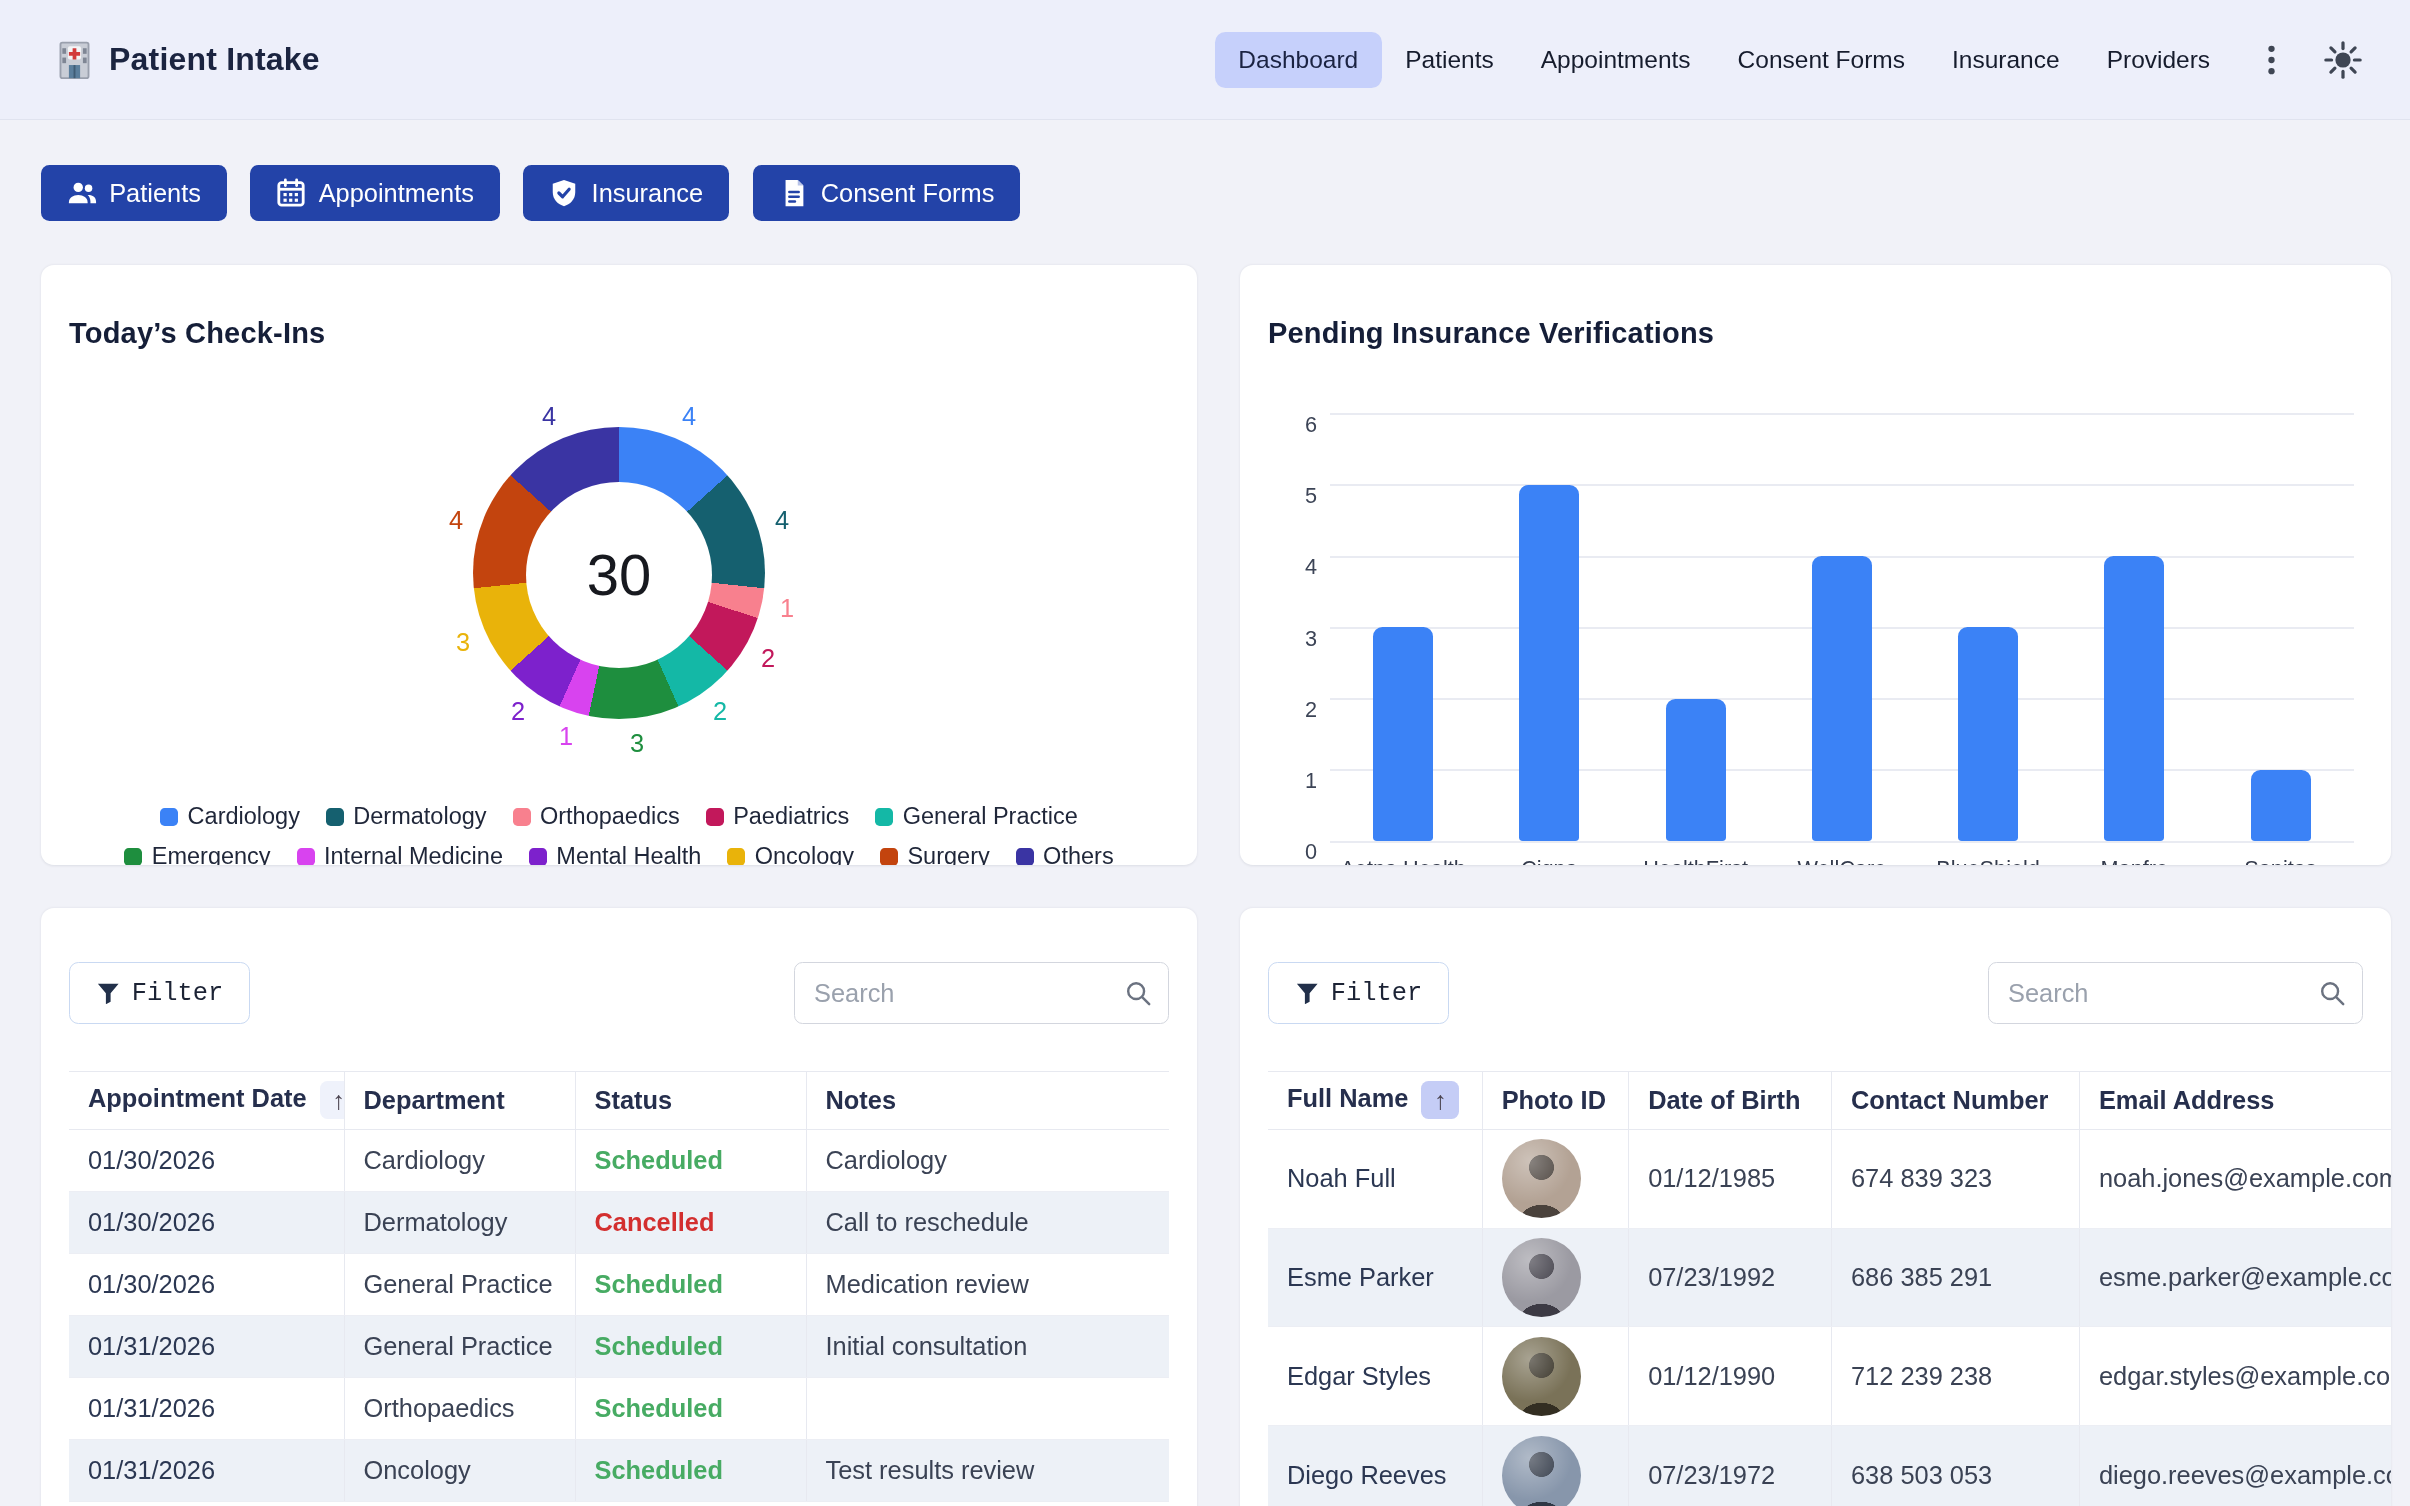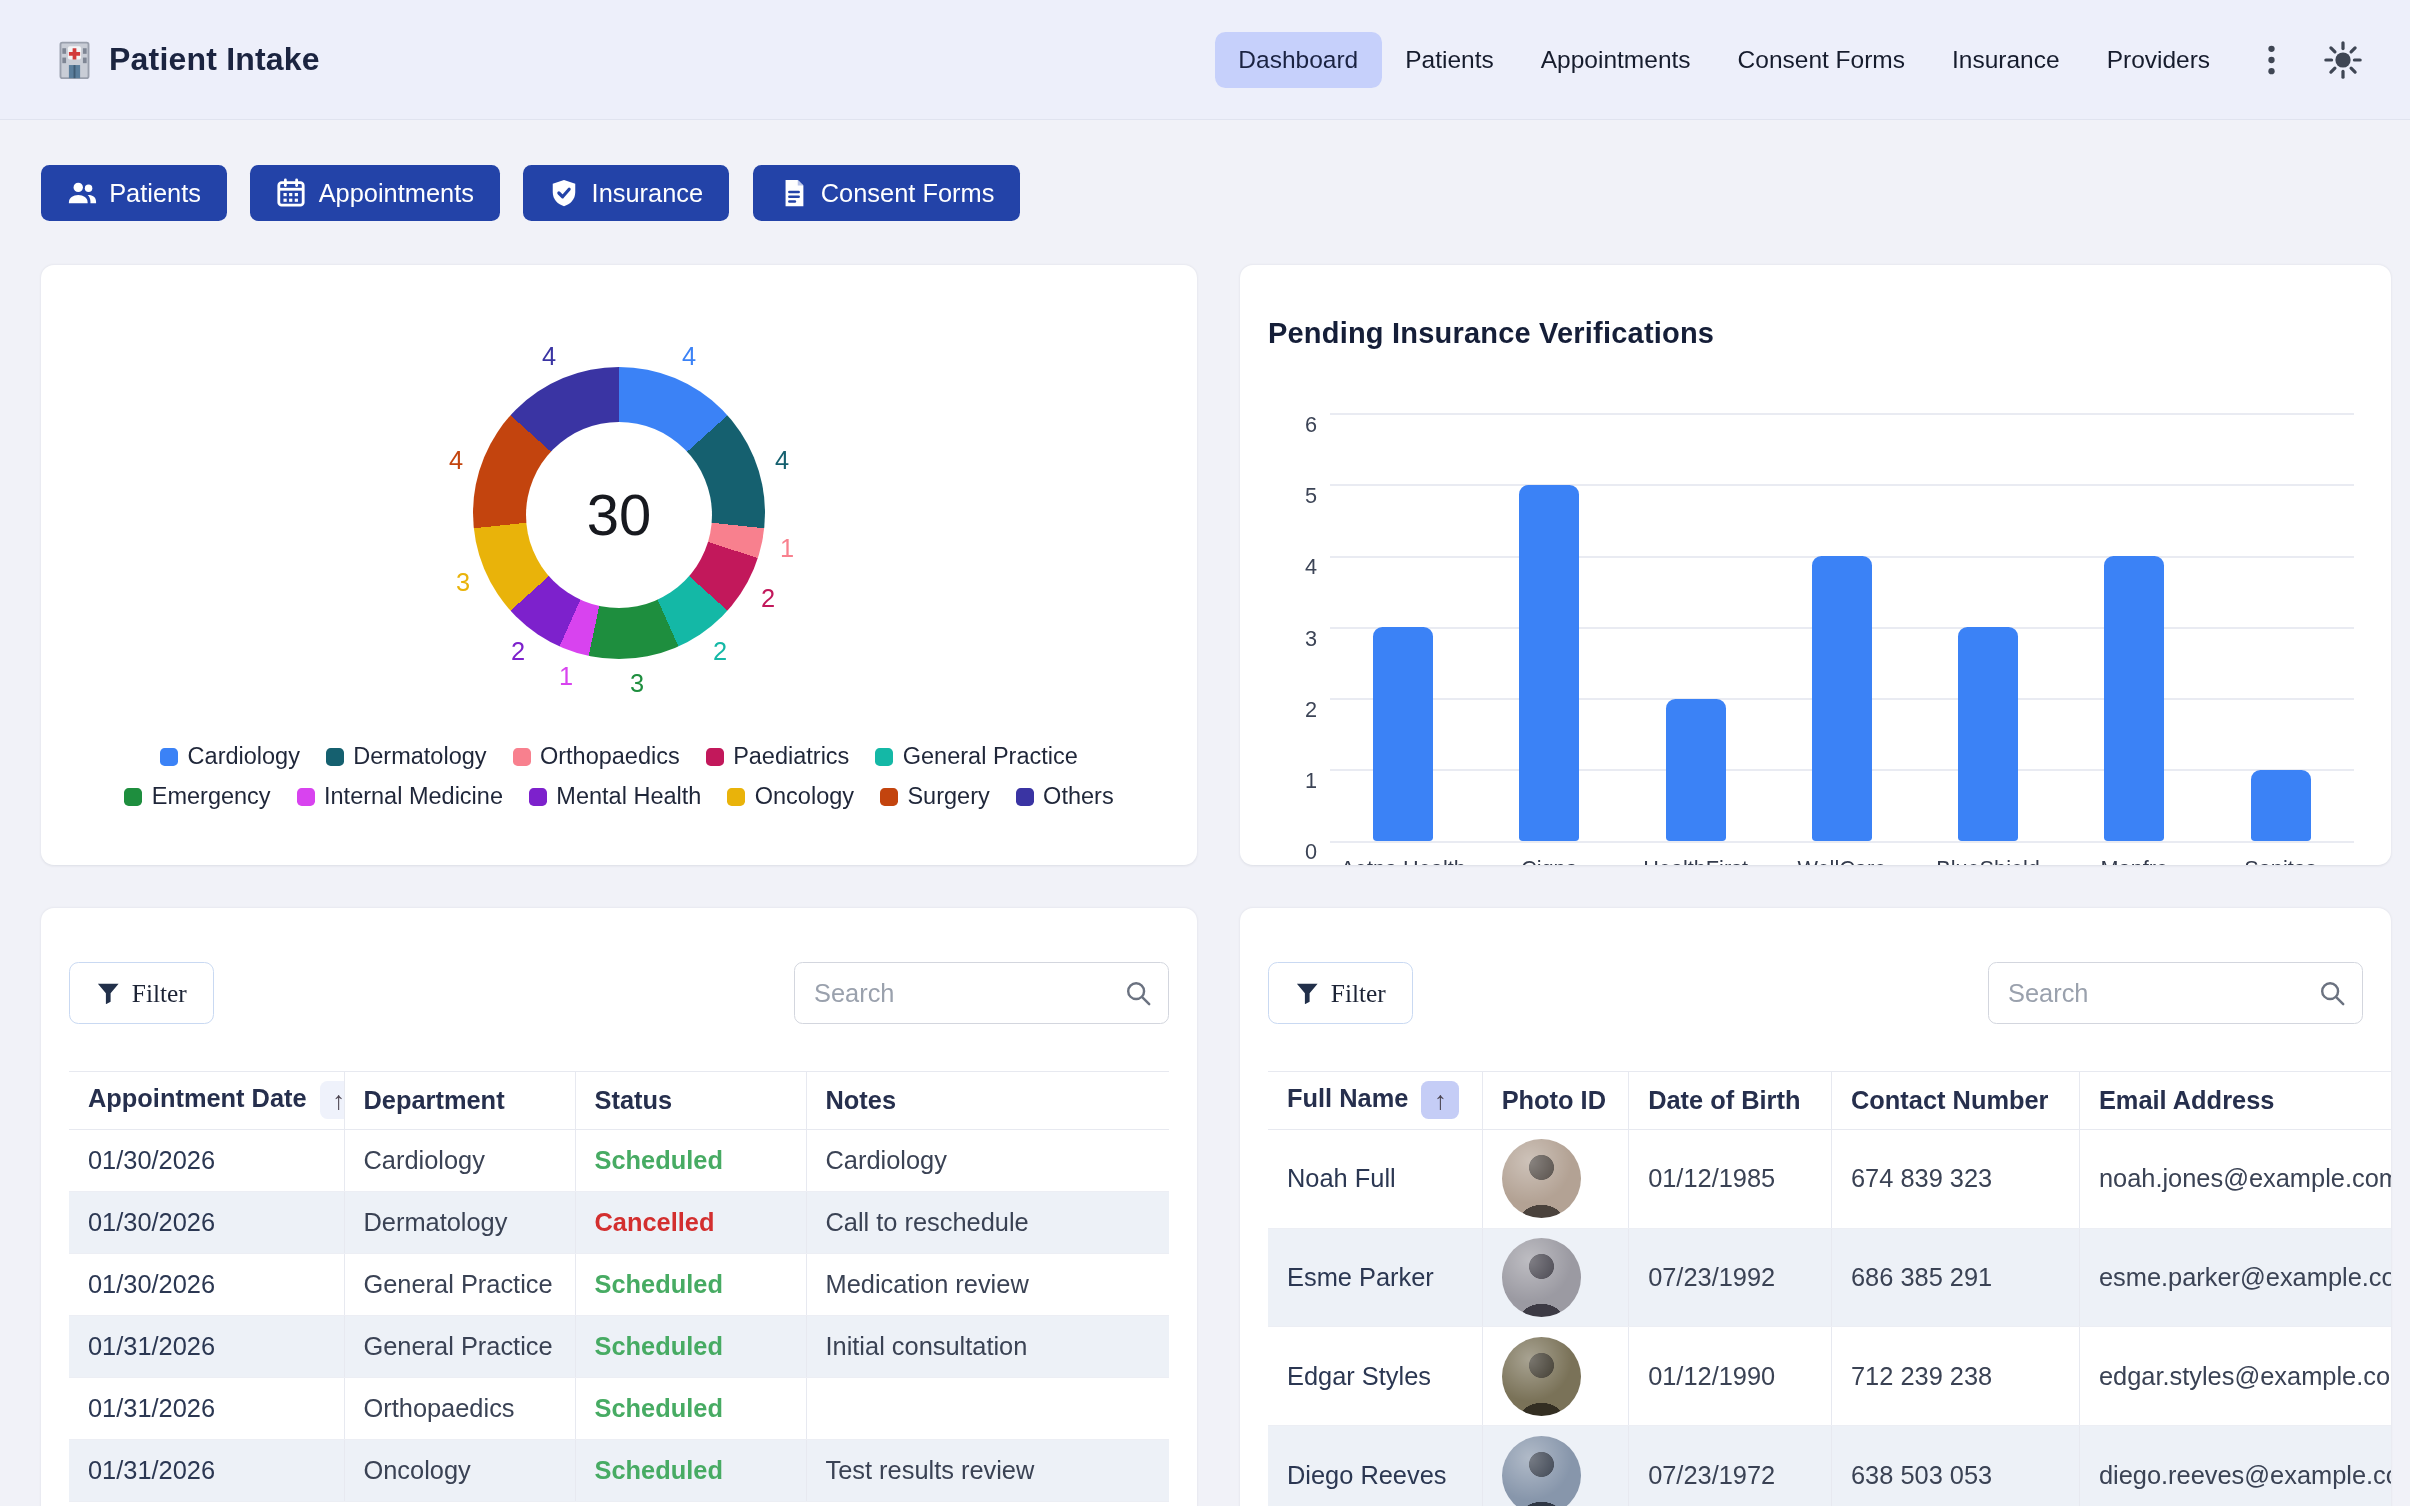--- a/index.html
+++ b/index.html
@@ -59,21 +59,21 @@
   .bars{position:absolute;left:0;right:0;top:0;bottom:0;display:flex;align-items:flex-end;}
   .bar-slot{flex:1;display:flex;justify-content:center;}
   .bar{width:60px;border-radius:9.4px 9.4px 3.8px 3.8px;}
   .xlabels{display:flex;margin:15px 9.4px 0 62px;}
   .xlabel{flex:1;text-align:center;font-size:21.7px;color:#343b4c;}
   
   .controls{display:flex;justify-content:space-between;align-items:center;margin-top:26px;}
   .filter-btn{
     display:flex;align-items:center;gap:11.3px;height:62px;padding:8px 26px;
     background:#fff;border:1.9px solid #c9d9f2;border-radius:9.4px;
-    font-size:25.4px;font-weight:500;color:#1c2335;font-family:Liberation Serif, serif;cursor:pointer;
+    font-size:25.4px;font-weight:500;color:#1c2335;font-family:Liberation Mono, monospace;cursor:pointer;
   }
   .search-box{position:relative;width:375px;}
   .search-input{
     width:100%;height:62px;box-sizing:border-box;border:1.9px solid #d3d6de;border-radius:8.5px;
     padding:0 58px 0 19px;font-size:25.4px;color:#1f2937;font-family:"Liberation Sans",sans-serif;background:#fff;
   }
   .search-input::placeholder{color:#9aa1ad;}
   .search-icon{position:absolute;right:17px;top:50%;transform:translateY(-50%);}
   
   table{border-collapse:collapse;table-layout:fixed;margin-top:47px;}
@@ -202,20 +202,21 @@
           <line x1="11" y1="25" x2="17" y2="25"></line>
         </g>
       </svg>
     <span>Consent Forms</span>
   </button>
 </div>
 
 <div class="grid">
 
   <section class="card row1">
+    <h2 class="card-title">Today’s Check-Ins</h2>
     <div class="donut-wrap">
       <div class="donut" id="donut" style="background: conic-gradient(rgb(59, 130, 246) 0deg, rgb(59, 130, 246) 48deg, rgb(21, 96, 111) 48deg, rgb(21, 96, 111) 96deg, rgb(248, 128, 142) 96deg, rgb(248, 128, 142) 108deg, rgb(194, 24, 91) 108deg, rgb(194, 24, 91) 132deg, rgb(20, 184, 166) 132deg, rgb(20, 184, 166) 156deg, rgb(30, 142, 62) 156deg, rgb(30, 142, 62) 192deg, rgb(216, 67, 239) 192deg, rgb(216, 67, 239) 204deg, rgb(125, 33, 204) 204deg, rgb(125, 33, 204) 228deg, rgb(233, 179, 10) 228deg, rgb(233, 179, 10) 264deg, rgb(195, 68, 14) 264deg, rgb(195, 68, 14) 312deg, rgb(58, 52, 163) 312deg, rgb(58, 52, 163) 360deg);"></div>
       <div class="donut-hole">30</div>
     <span class="donut-label" style="color: rgb(59, 130, 246); left: 277px; top: 42px;">4</span>
         <span class="donut-label" style="color: rgb(21, 96, 111); left: 370px; top: 146px;">4</span>
         <span class="donut-label" style="color: rgb(248, 128, 142); left: 375px; top: 234px;">1</span>
         <span class="donut-label" style="color: rgb(194, 24, 91); left: 356px; top: 284px;">2</span>
         <span class="donut-label" style="color: rgb(20, 184, 166); left: 308px; top: 337px;">2</span>
         <span class="donut-label" style="color: rgb(30, 142, 62); left: 225px; top: 369px;">3</span>
         <span class="donut-label" style="color: rgb(216, 67, 239); left: 154px; top: 362px;">1</span>

